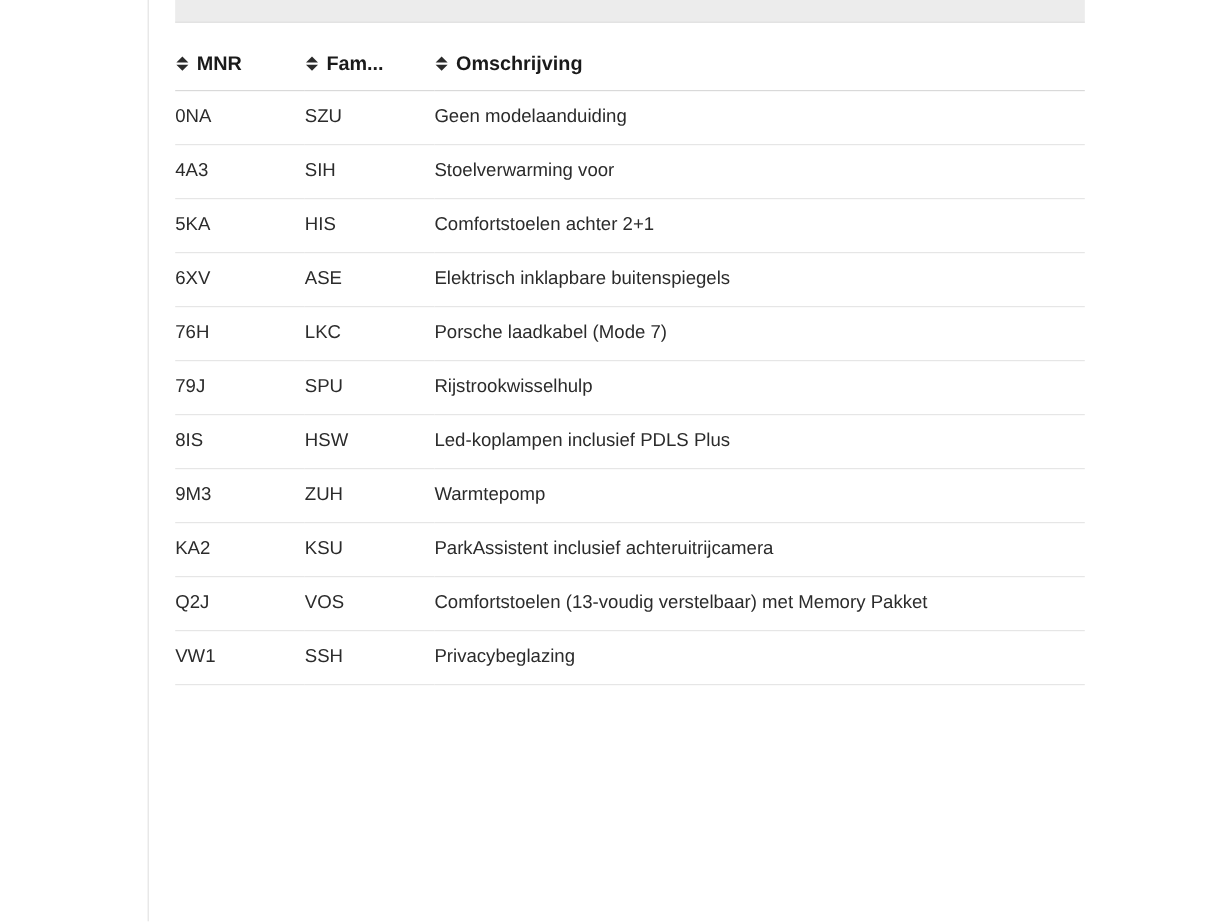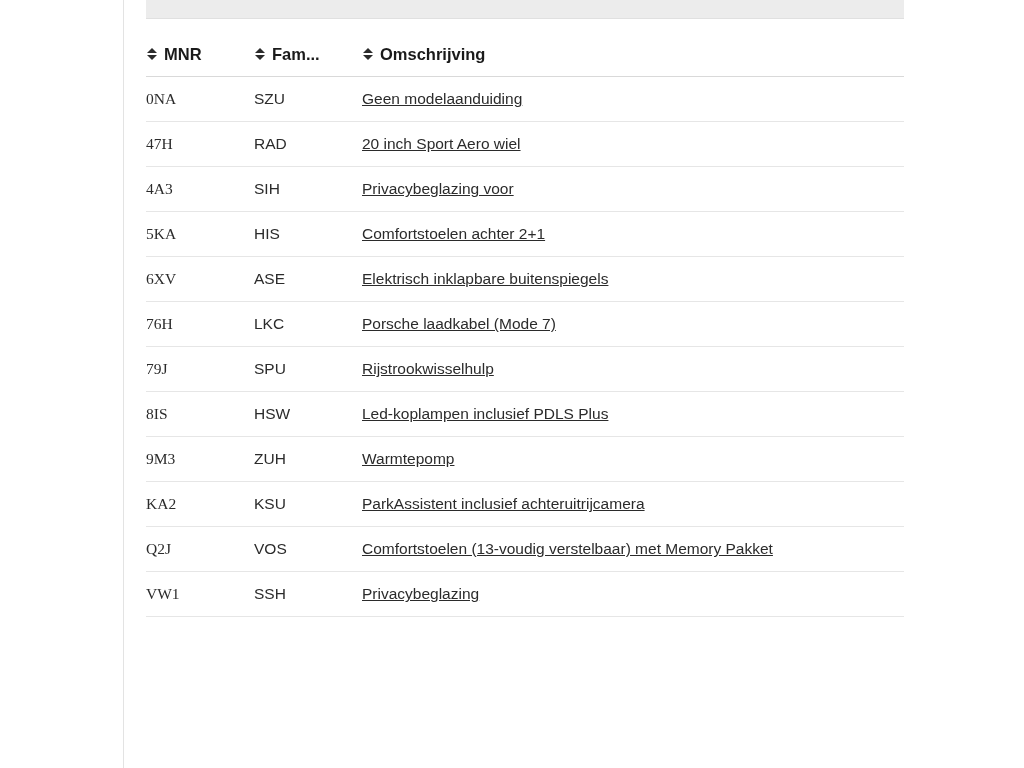--- a/index.html
+++ b/index.html
@@ -71,23 +71,23 @@
     padding: 13px 0 13px 0;
     border-bottom: 1px solid #e6e6e6;
     vertical-align: middle;
     white-space: nowrap;
   }
 
   .col-mnr   { width: 108px; }
   .col-fam   { width: 108px; }
   .col-desc  { width: 542px; }
 
-  td.c-mnr { padding-left: 22px; font-family: Liberation Serif, serif; }
+  td.c-mnr { padding-left: 22px; }
   td.c-fam { padding-left: 0px; }
-  td.c-desc { padding-left: 0px; text-decoration: underline; }
+  td.c-desc { padding-left: 0px; }
 
   th.h-mnr { padding-left: 8px; }
   th.h-fam { padding-left: 0px; }
   th.h-desc { padding-left: 0px; }
 
   .sort-icon {
     display: inline-block;
     width: 11px;
     vertical-align: middle;
     margin-right: 7px;
@@ -149,28 +149,23 @@
           </th>
         </tr>
       </thead>
       <tbody id="tbody">
           <tr>
             <td class="c-mnr">0NA</td>
             <td class="c-fam">SZU</td>
             <td class="c-desc">Geen modelaanduiding</td>
           </tr>
           <tr>
-            <td class="c-mnr">47H</td>
-            <td class="c-fam">RAD</td>
-            <td class="c-desc">20 inch Sport Aero wiel</td>
-          </tr>
-          <tr>
             <td class="c-mnr">4A3</td>
             <td class="c-fam">SIH</td>
-            <td class="c-desc">Privacybeglazing voor</td>
+            <td class="c-desc">Stoelverwarming voor</td>
           </tr>
           <tr>
             <td class="c-mnr">5KA</td>
             <td class="c-fam">HIS</td>
             <td class="c-desc">Comfortstoelen achter 2+1</td>
           </tr>
           <tr>
             <td class="c-mnr">6XV</td>
             <td class="c-fam">ASE</td>
             <td class="c-desc">Elektrisch inklapbare buitenspiegels</td>

